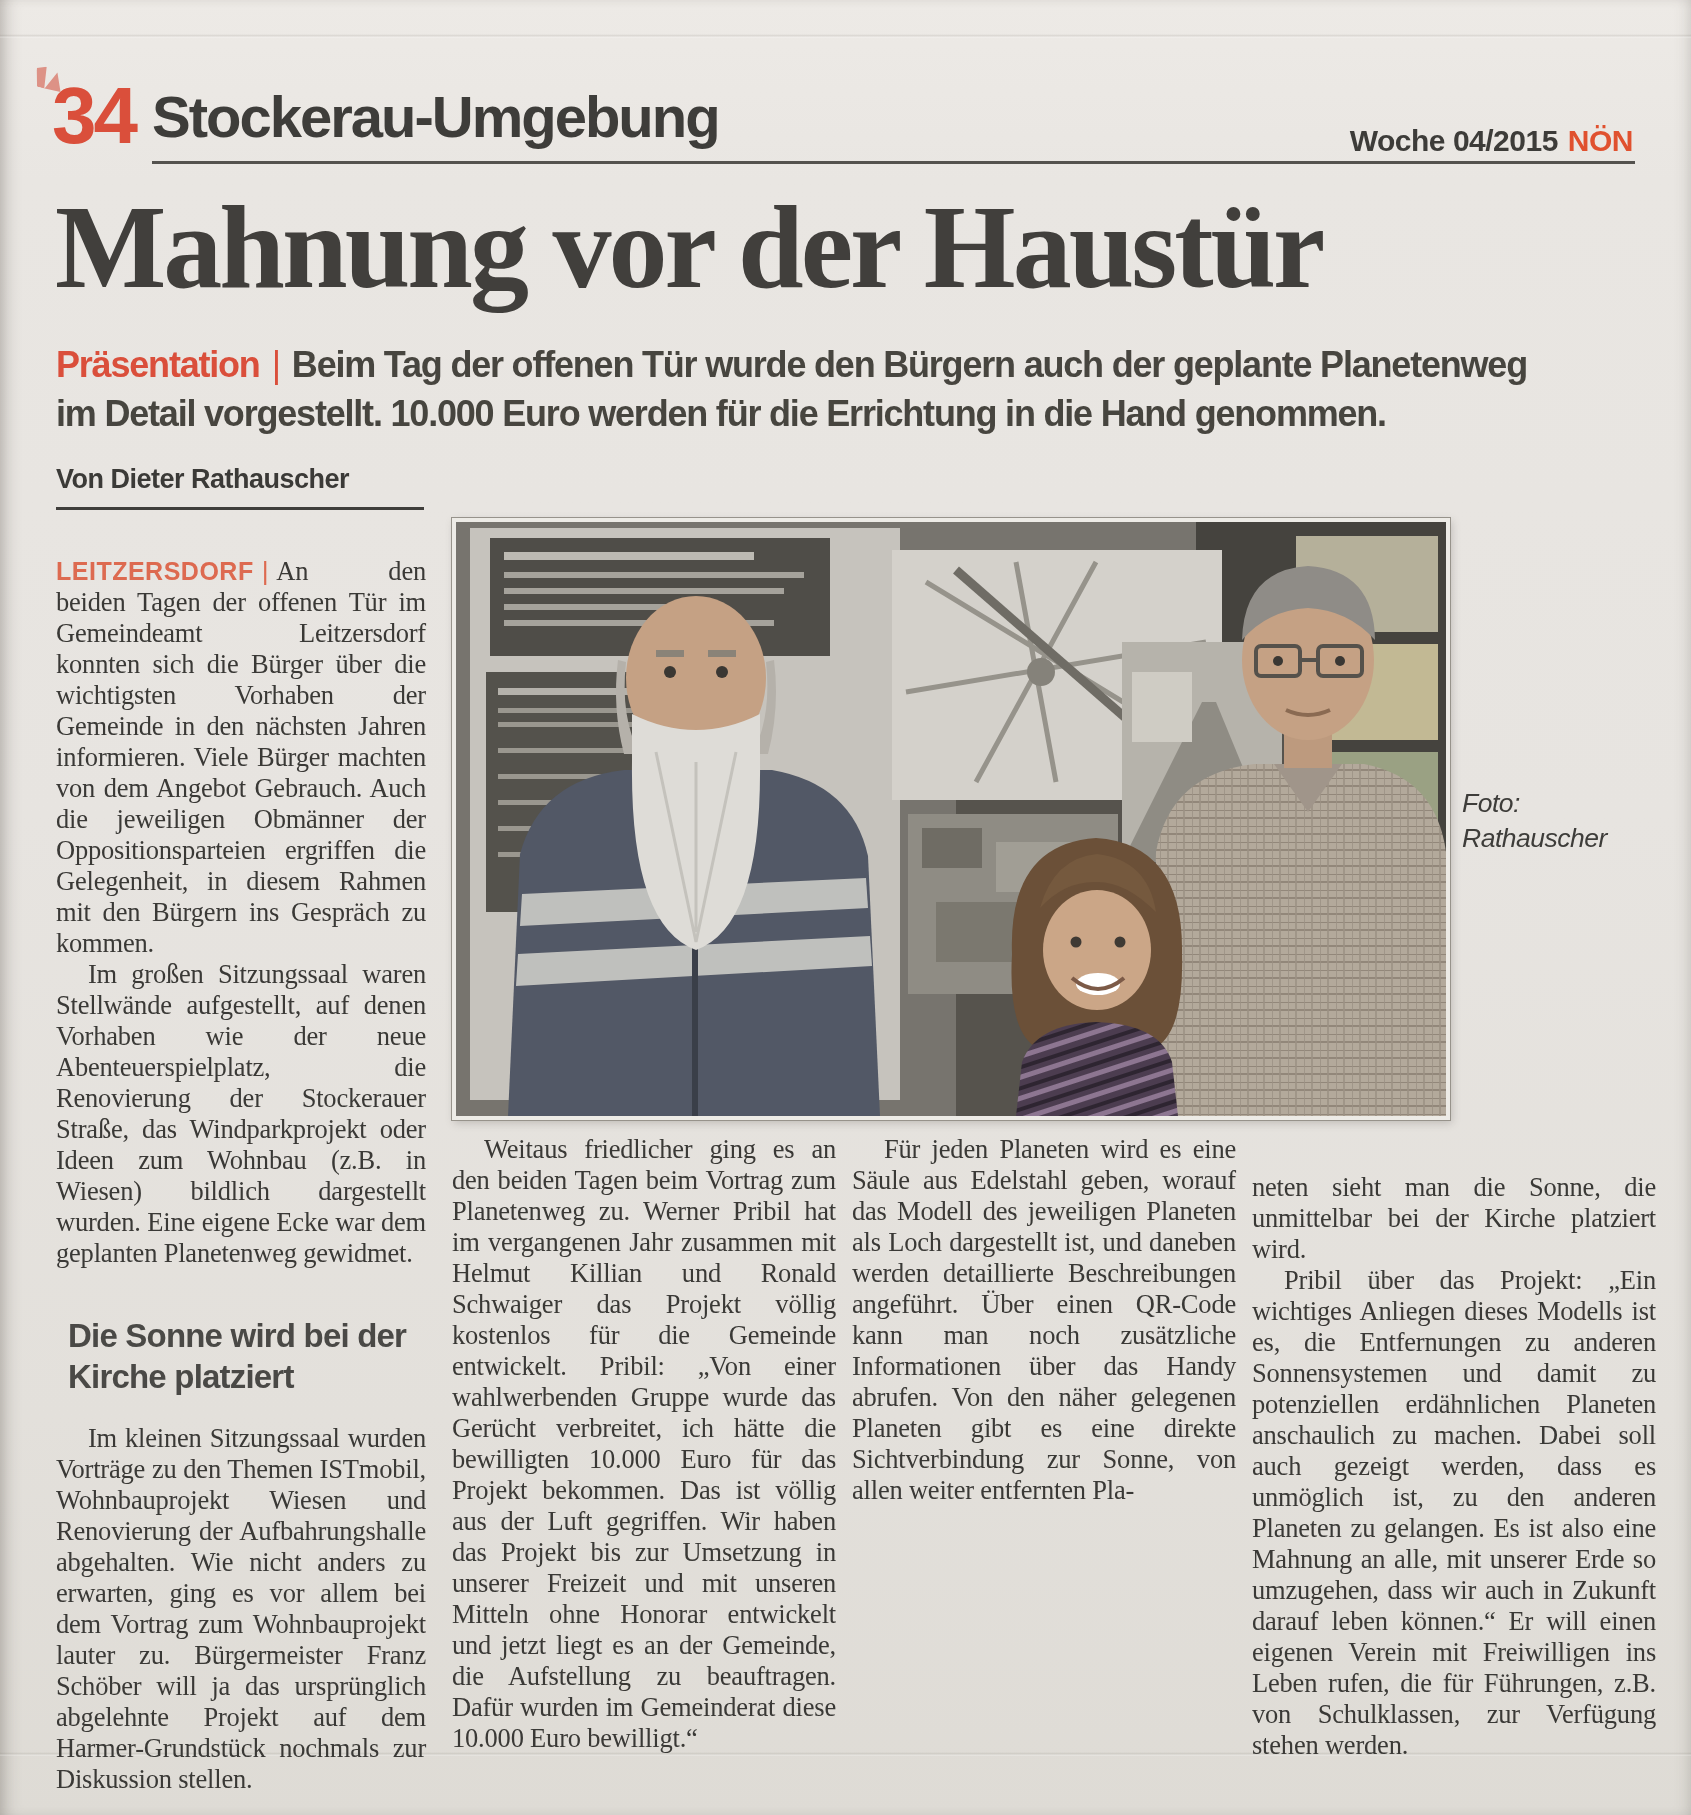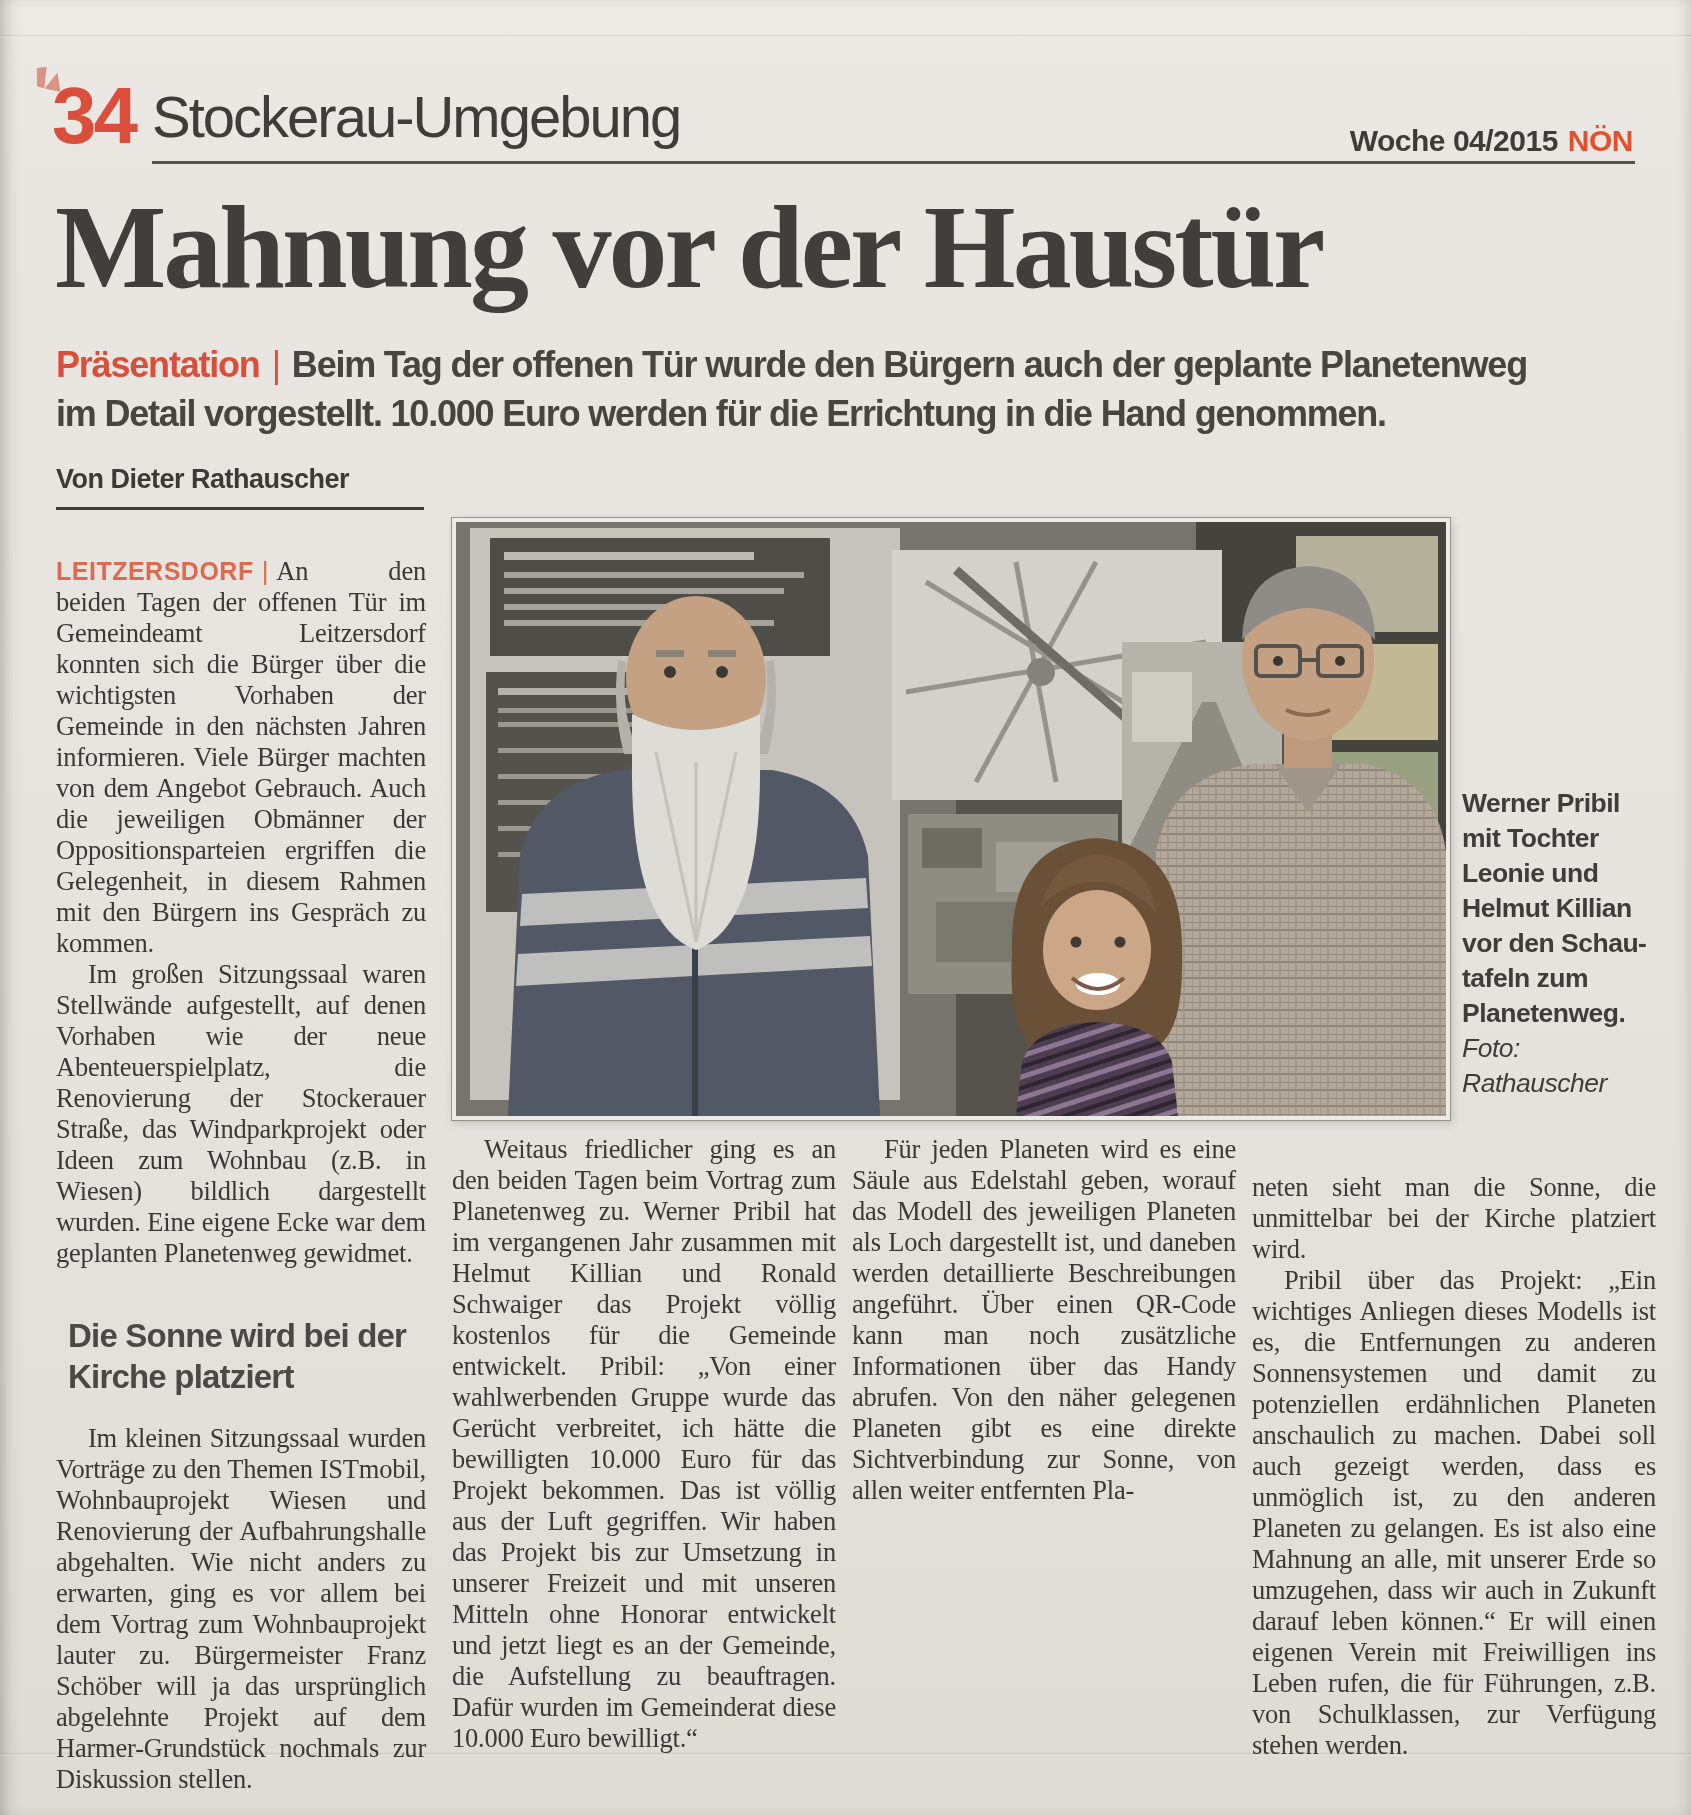--- a/index.html
+++ b/index.html
@@ -15,21 +15,21 @@
   }
   .crease{position:absolute;left:0;width:100%;height:4px;pointer-events:none;
     background:linear-gradient(180deg,rgba(255,255,255,.0),rgba(120,114,105,.16) 45%,rgba(255,255,255,.3) 80%,rgba(255,255,255,0));}
   .smudge{position:absolute;left:34px;top:68px;width:30px;height:22px;background:#d24a38;opacity:.55;
     transform:rotate(18deg);border-radius:3px;clip-path:polygon(0 20%,30% 0,45% 100%,70% 10%,100% 90%,20% 100%);}
   
   .page-number{position:absolute;left:52px;top:76px;
     font-family:"Liberation Sans",sans-serif;font-weight:800;font-size:80px;line-height:80px;
     letter-spacing:-3px;color:#da4f3b;}
   .section-title{position:absolute;left:152px;top:84px;
-    font-family:"Liberation Sans",sans-serif;font-weight:400;font-size:58px;line-height:66px;
+    font-family:"Liberation Sans",sans-serif;font-weight:700;font-size:58px;line-height:66px;
     letter-spacing:-2px;color:#3e3d3a;}
   .issue-line{position:absolute;right:58px;top:124px;
     font-family:"Liberation Sans",sans-serif;font-weight:600;font-size:30px;color:#3d3c39;letter-spacing:-0.5px;}
   .issue-line .brand{color:#e0512f;font-weight:800;margin-left:10px;}
   .header-rule{position:absolute;left:152px;top:161px;width:1483px;height:3px;background:#54524e;}
   
   .headline{position:absolute;left:55px;top:182px;width:1600px;
     font-family:"Liberation Serif",serif;font-weight:700;font-size:118px;line-height:132px;
     letter-spacing:-3px;color:#413f3c;white-space:nowrap;}
   .deck{position:absolute;left:56px;top:340px;width:1480px;
@@ -191,29 +191,20 @@
           <rect x="252" y="128" width="28" height="7" fill="#8a8378"></rect>
         <circle cx="214" cy="150" r="6" fill="#3a3733"></circle>
           <circle cx="266" cy="150" r="6" fill="#3a3733"></circle>
         <path d="M176 192 Q240 224 304 192 L304 240 Q306 404 240 428 Q174 404 176 240 Z" fill="#dedcd7"></path>
         <path d="M200 230 Q240 420 240 420 M280 230 Q240 420 240 420 M240 240 L240 410" stroke="#c4c2bc" stroke-width="3" fill="none"></path>
       </g>
     </svg>
   </div>
 
   <div class="caption">
-    <div>
-        <div>Werner Pribil</div>
-        <div>mit Tochter</div>
-        <div>Leonie und</div>
-        <div>Helmut Killian</div>
-        <div>vor den Schau-</div>
-        <div>tafeln zum</div>
-        <div>Planetenweg.</div>
-      </div>
     <div class="credit">Foto:</div>
     <div class="credit">Rathauscher</div>
   </div>
 
   <div class="col col2">
     <p class="indent">Weitaus friedlicher ging es an den beiden Tagen beim Vortrag zum Planetenweg zu. Werner Pribil hat im vergangenen Jahr zusammen mit Helmut Killian und Ronald Schwaiger das Projekt völlig kostenlos für die Gemeinde entwickelt. Pribil: „Von einer wahlwerbenden Gruppe wurde das Gerücht verbreitet, ich hätte die bewilligten 10.000 Euro für das Projekt bekommen. Das ist völlig aus der Luft gegriffen. Wir haben das Projekt bis zur Umsetzung in unserer Freizeit und mit unseren Mitteln ohne Honorar entwickelt und jetzt liegt es an der Gemeinde, die Aufstellung zu beauftragen. Dafür wurden im Gemeinderat diese 10.000 Euro bewilligt.“</p>
   </div>
 
   <div class="col col3">
     <p class="indent">Für jeden Planeten wird es eine Säule aus Edelstahl geben, worauf das Modell des jeweiligen Planeten als Loch dargestellt ist, und daneben werden detaillierte Beschreibungen angeführt. Über einen QR-Code kann man noch zusätzliche Informationen über das Handy abrufen. Von den näher gelegenen Planeten gibt es eine direkte Sichtverbindung zur Sonne, von allen weiter entfernten Pla-</p>

